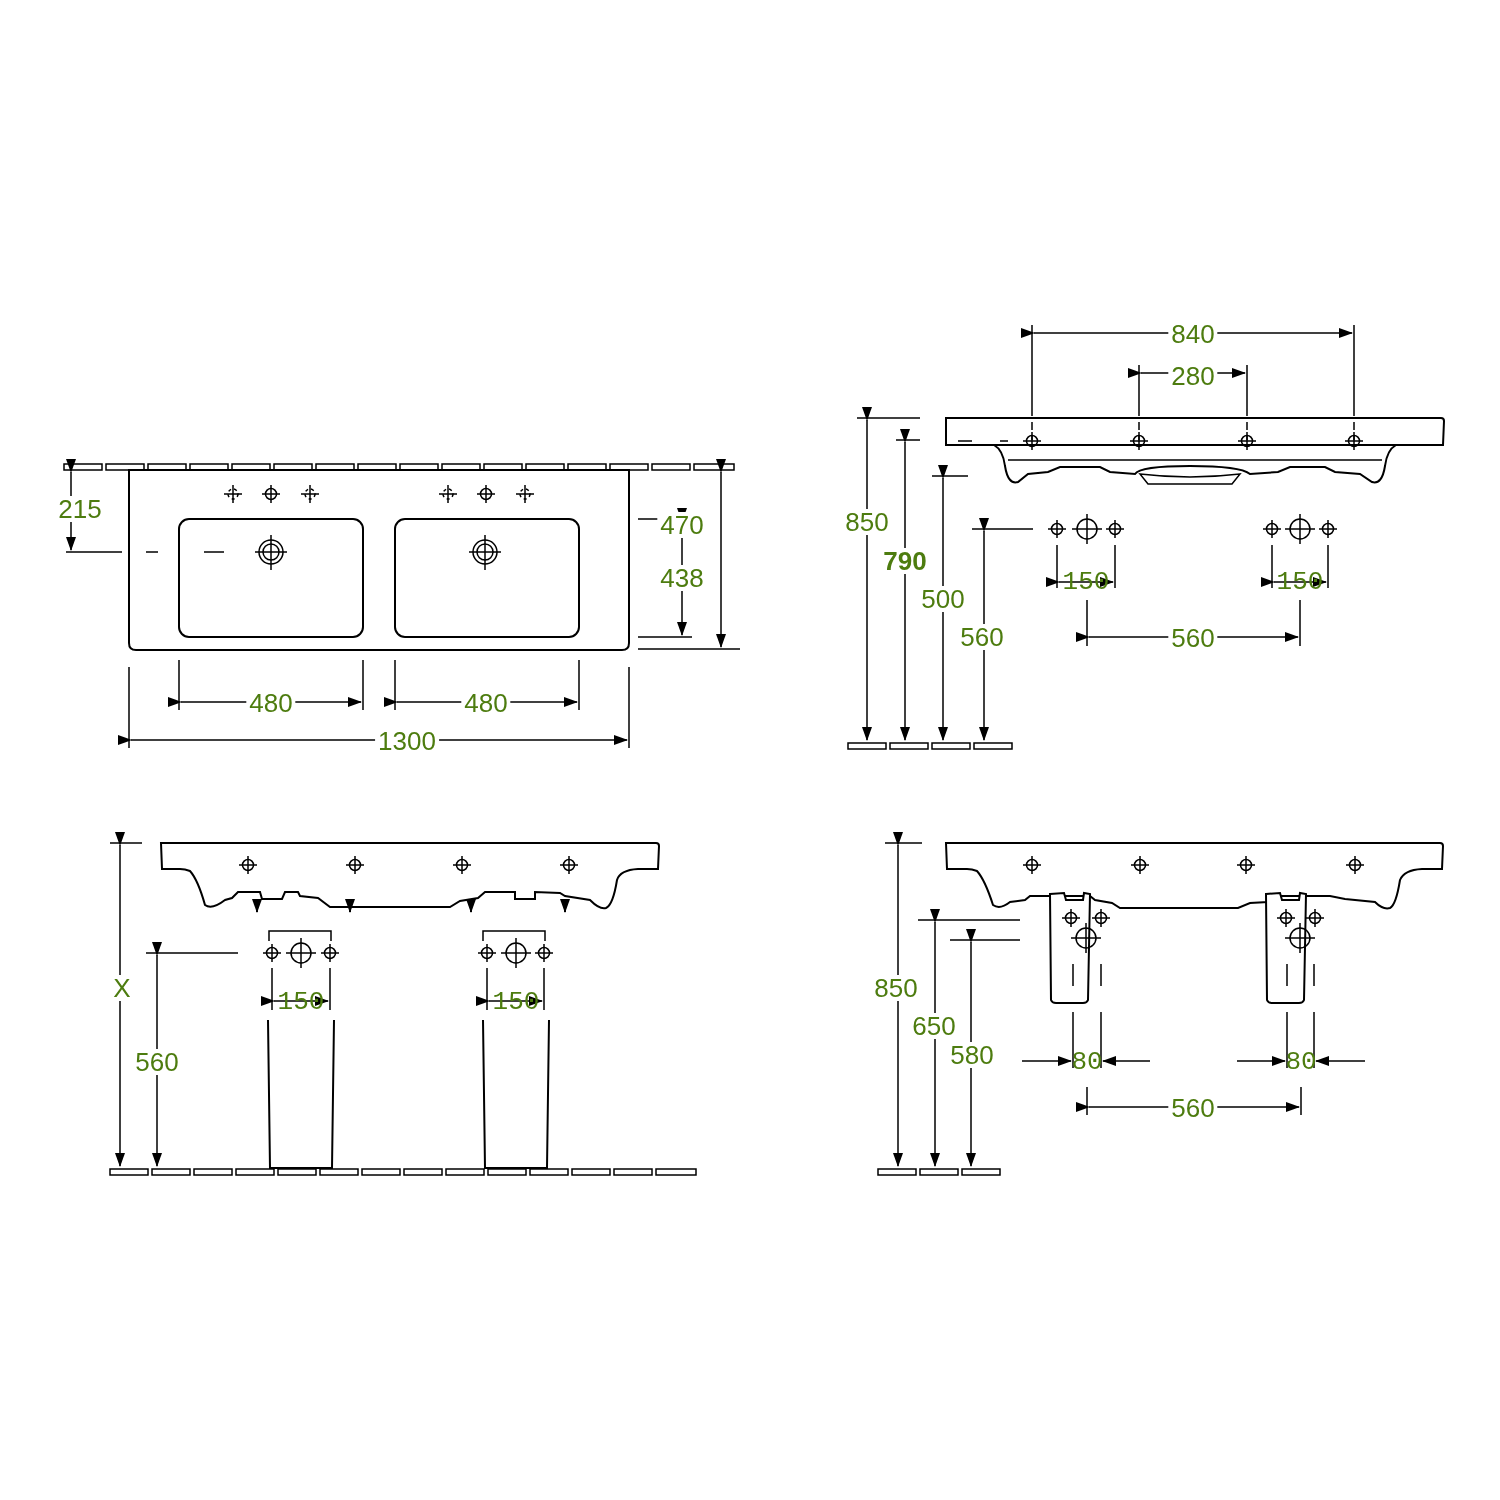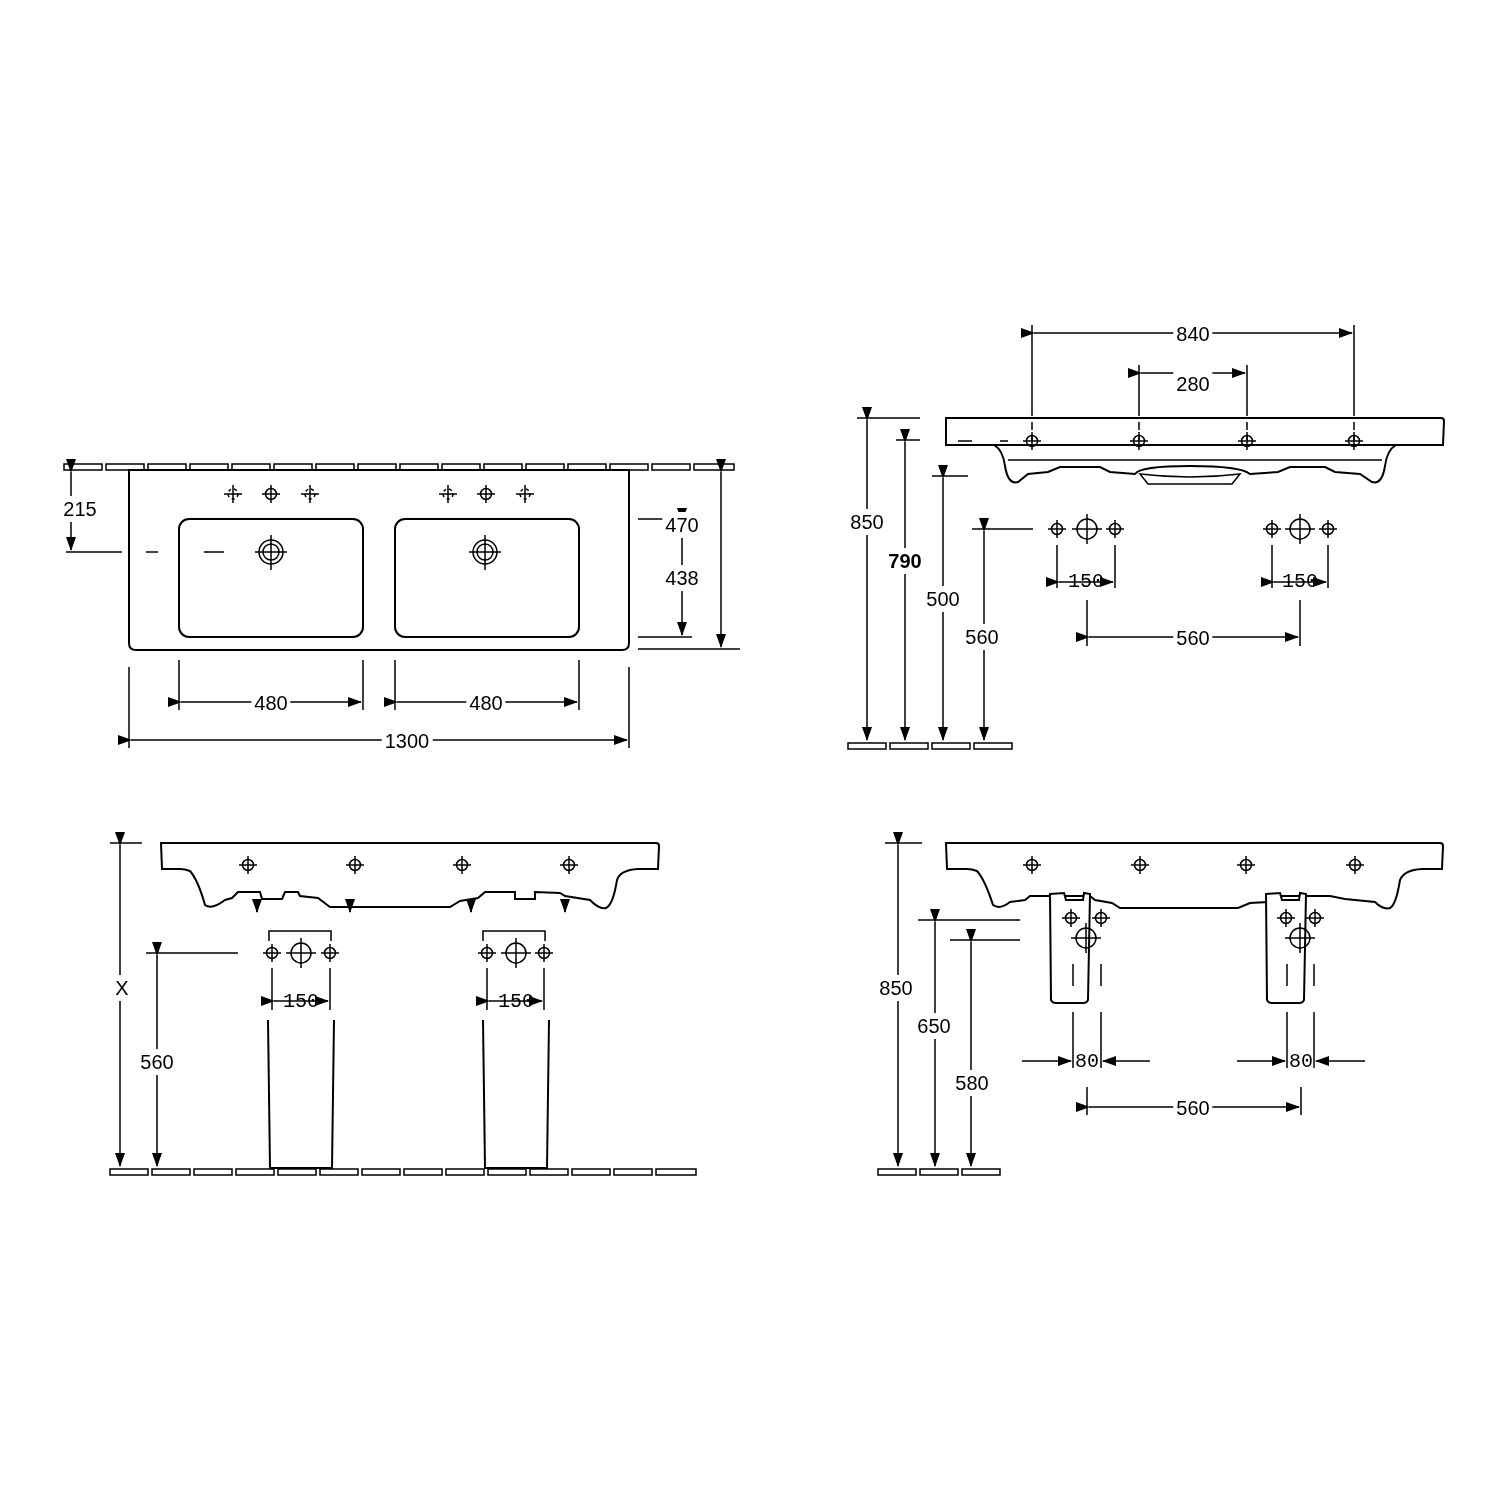--- a/index.html
+++ b/index.html
@@ -2,21 +2,21 @@
 <html><head>
   <meta charset="utf-8">
   <style>
     html, body { margin: 0; padding: 0; background: #ffffff; }
     body { width: 1500px; height: 1500px; position: relative; overflow: hidden; font-family: "Liberation Sans", sans-serif; }
     svg { position: absolute; left: 0; top: 0; }
     .ln { stroke: #000; stroke-width: 2; fill: none; }
     .thin { stroke: #000; stroke-width: 1.5; fill: none; }
     .fill { fill: #fff; stroke: #000; stroke-width: 2; }
     .dash { stroke: #000; stroke-width: 1.5; stroke-dasharray: 8 6; fill: none; }
-    .dim { position: absolute; font-family: "Liberation Sans", sans-serif; font-size: 20px; color: #000000; background: #fff; padding: 0 3px; line-height: 26px; white-space: nowrap; transform: translate(-50%, -50%); }
+    .dim { position: absolute; font-family: "Liberation Sans", sans-serif; font-size: 26px; color: #4d7c0f; background: #fff; padding: 0 3px; line-height: 26px; white-space: nowrap; transform: translate(-50%, -50%); }
     .dim.nobg { background: transparent; font-family: Liberation Mono, monospace; }
   </style>
 </head>
 <body>
 
 <svg width="1500" height="1500" viewBox="0 0 1500 1500">
   <defs>
     <marker id="ah" markerWidth="14" markerHeight="10" refX="13" refY="5" orient="auto" markerUnits="userSpaceOnUse">
       <path d="M0,0 L14,5 L0,10 Z" fill="#000"></path>
     </marker>
@@ -264,32 +264,32 @@
 </svg>
 
 <div class="dim" style="left:80px; top:509px;">215</div>
 <div class="dim" style="left:682px; top:525px;">470</div>
 <div class="dim" style="left:682px; top:578px;">438</div>
 <div class="dim" style="left:271px; top:703px;">480</div>
 <div class="dim" style="left:486px; top:703px;">480</div>
 <div class="dim" style="left:379px; top:741px;margin-left:28px;">1300</div>
 
 <div class="dim" style="left:1193px; top:334px;">840</div>
-<div class="dim" style="left:1193px; top:384px;">280</div>
+<div class="dim" style="left:1193px; top:376px;">280</div>
 <div class="dim" style="left:867px; top:522px;">850</div>
 <div class="dim" style="left:905px; top:561px;font-weight:bold;">790</div>
 <div class="dim" style="left:943px; top:599px;">500</div>
 <div class="dim" style="left:982px; top:637px;">560</div>
 <div class="dim nobg" style="left:1086px; top:582px;">150</div>
 <div class="dim nobg" style="left:1300px; top:582px;">150</div>
 <div class="dim" style="left:1193px; top:638px;">560</div>
 
 <div class="dim" style="left:122px; top:988px;">X</div>
 <div class="dim" style="left:157px; top:1062px;">560</div>
 <div class="dim nobg" style="left:301px; top:1002px;">150</div>
 <div class="dim nobg" style="left:516px; top:1002px;">150</div>
 
 <div class="dim" style="left:896px; top:988px;">850</div>
 <div class="dim" style="left:934px; top:1026px;">650</div>
-<div class="dim" style="left:972px; top:1055px;margin-top:28px;">580</div>
+<div class="dim" style="left:972px; top:1055px;">580</div>
 <div class="dim nobg" style="left:1087px; top:1062px;">80</div>
 <div class="dim nobg" style="left:1301px; top:1062px;">80</div>
 <div class="dim" style="left:1193px; top:1108px;">560</div>
 
 </body></html>

